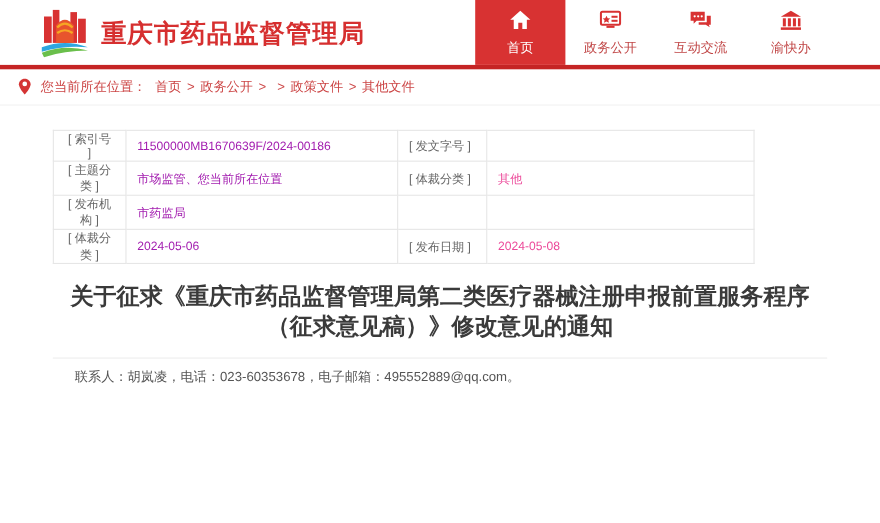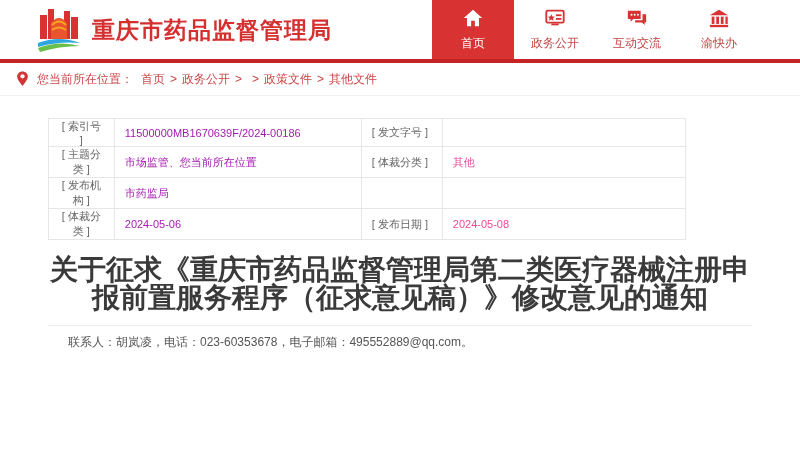--- a/index.html
+++ b/index.html
@@ -36,21 +36,21 @@
   .content { width:704px; margin:0 auto; }
 
   table.meta { width:638px; border-collapse:collapse; margin-top:22px;
     font-size:11px; color:#606060; }
   table.meta td { border:1px solid #e6e6e6; height:27px; padding:0 10px; }
   td.m-label { text-align:center; width:72px; color:#666; }
   td.m-label2 { text-align:left; width:90px; color:#666; }
   td.m-value { width:262px; color:#a21caf; }
   td.m-value2 { width:279px; color:#ec4899; }
 
-  .doc-title { margin-top:16px; padding:0 2px; text-align:center; font-size:28px;
+  .doc-title { margin-top:16px; padding:0 2px; text-align:center; font-size:21px;
     font-weight:bold; color:#3a3a3a; line-height:28px; }
   .title-divider { height:1px; background:#ededed; margin-top:13px; }
 
   .article { font-size:12px; color:#555; }
   .salutation { margin:23px 0 0 19px; line-height:19px; }
   .para { margin-top:6px; text-indent:47px; line-height:19px; text-align:justify; }
   .contact { margin:7px 0 0 20px; line-height:19px; }
 </style>
 </head>
 <body>

